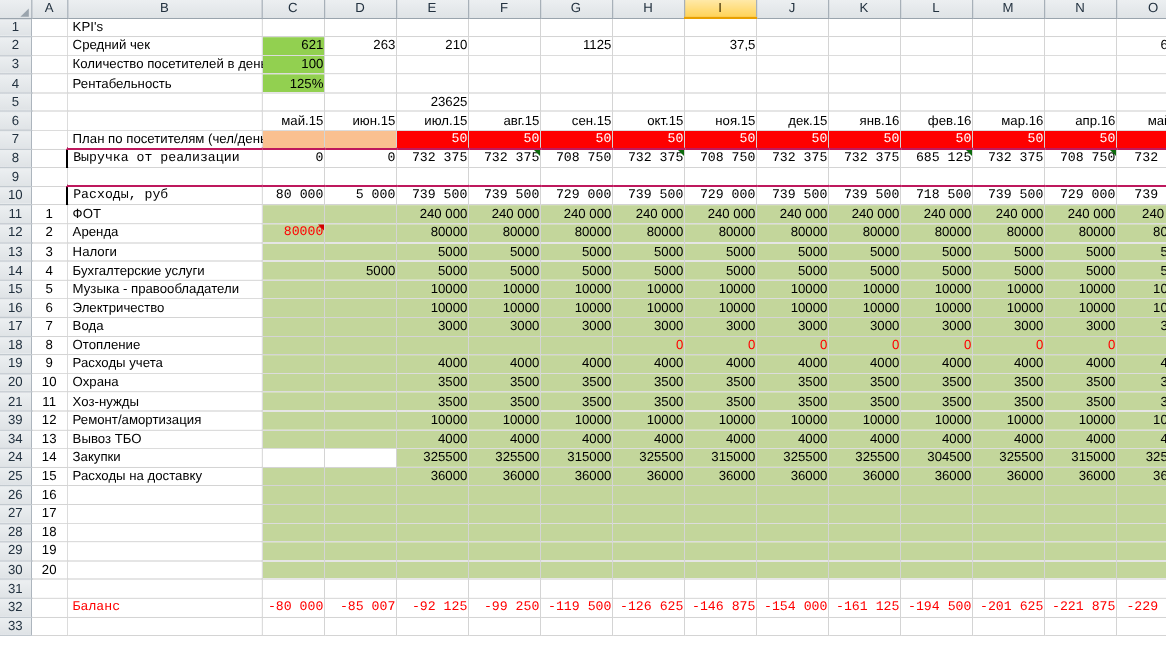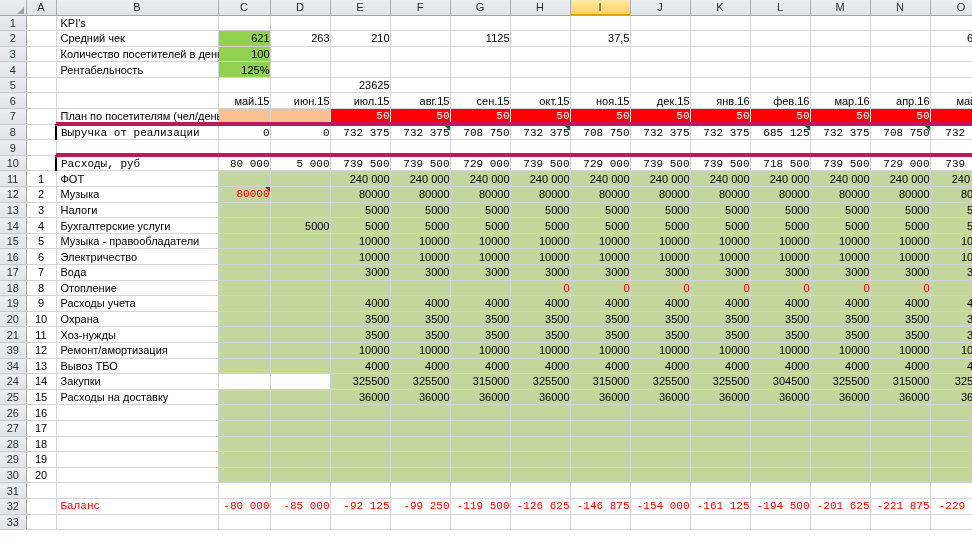--- a/index.html
+++ b/index.html
@@ -95,21 +95,21 @@
   .fill-red{background:#ff0000 !important;}
   .fill-peach{background:#fac090 !important;}
   .fill-white{background:#fff !important;}
 
   
   .bold{font-weight:bold;font-family:Liberation Mono, monospace;}
   .red{color:#ff0000;}
   .white{color:#fff;}
 
   
-  .thick-top{border-top:4px solid #be185d;}
+  .thick-top{border-top:2px solid #be185d;}
   .thick-bot{border-bottom:2px solid #000;}
   .thick-left{border-left:2px solid #000;}
   .thick-right{border-right:2px solid #000;}
 
   
   .cmt::after{
     content:"";
     position:absolute;
     top:0;right:0;
     width:0;height:0;
@@ -378,21 +378,21 @@
           <td class="c fill-olive">240 000</td>
           <td class="c fill-olive">240 000</td>
           <td class="c fill-olive">240 000</td>
           <td class="c fill-olive">240 000</td>
           <td class="c fill-olive">240 000</td>
           <td class="c fill-olive">240 000</td>
         </tr>
         <tr>
           <td class="rowhdr">12</td>
           <td class="c center">2</td>
-          <td class="c left">Музыка</td>
+          <td class="c left">Аренда</td>
           <td class="c fill-olive red bold cmt-red">80000</td>
           <td class="c fill-olive"></td>
           <td class="c fill-olive">80000</td>
           <td class="c fill-olive">80000</td>
           <td class="c fill-olive">80000</td>
           <td class="c fill-olive">80000</td>
           <td class="c fill-olive">80000</td>
           <td class="c fill-olive">80000</td>
           <td class="c fill-olive">80000</td>
           <td class="c fill-olive">80000</td>
@@ -740,21 +740,21 @@
           <td class="c"></td>
           <td class="c"></td>
           <td class="c"></td>
           <td class="c"></td>
         </tr>
         <tr>
           <td class="rowhdr">32</td>
           <td class="c center"></td>
           <td class="c left bold red">Баланс</td>
           <td class="c bold red">-80 000</td>
-          <td class="c bold red">-85 000</td>
+          <td class="c bold red">-85 007</td>
           <td class="c bold red">-92 125</td>
           <td class="c bold red">-99 250</td>
           <td class="c bold red">-119 500</td>
           <td class="c bold red">-126 625</td>
           <td class="c bold red">-146 875</td>
           <td class="c bold red">-154 000</td>
           <td class="c bold red">-161 125</td>
           <td class="c bold red">-194 500</td>
           <td class="c bold red">-201 625</td>
           <td class="c bold red">-221 875</td>

